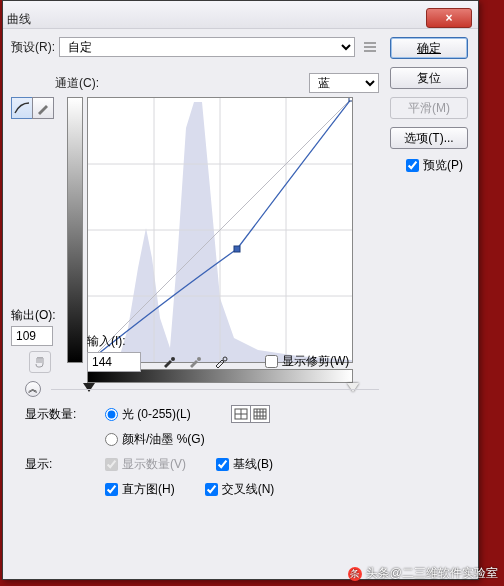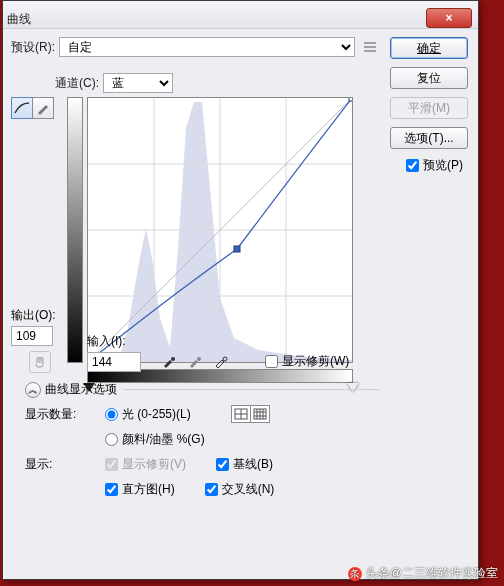--- a/index.html
+++ b/index.html
@@ -9,21 +9,21 @@
   .titlebar .title { flex:1; color:#222; }
   .closebtn { width:46px; height:20px; margin:4px 6px 0 0; background:linear-gradient(#e57b73,#c7382d); border:1px solid #8f2a22; border-radius:3px; display:flex; align-items:center; justify-content:center; color:#fff; font-weight:bold;}
   .body { position:absolute; top:28px; left:0; right:0; bottom:0; }
   .leftpane { position:absolute; left:8px; top:8px; width:368px; }
   .rightpane { position:absolute; right:10px; top:8px; width:78px; }
   .row { display:flex; align-items:center; margin-bottom:6px; }
   .label { color:#222; }
   select, input[type=text] { border:1px solid #a7a7ad; background:#fff; height:20px; padding:0 4px;}
   .preset-select { flex:1; margin-left:4px; }
   .menubtn { width:18px; height:18px; margin-left:6px; border:1px solid transparent; display:flex; align-items:center; justify-content:center;}
-  .channel-row { margin-left:44px; margin-top:16px; margin-bottom:4px;}
+  .channel-row { margin-left:44px; margin-top:16px; margin-bottom:4px;justify-content:space-between;}
   .channel-select { width:70px; margin-left:4px;}
   .btn { width:78px; height:22px; background:linear-gradient(#fdfdfe,#e6e6ec); border:1px solid #8a8a94; border-radius:3px; margin-bottom:8px; display:flex; align-items:center; justify-content:center; cursor:default;}
   .btn.primary { border:1px solid #3b6fb3; box-shadow:0 0 0 1px #9cc1ea inset;text-decoration:underline;}
   .btn.disabled { color:#9b9ba0; border-color:#c3c3c9; background:#efeff3;}
   .chk { display:flex; align-items:center; cursor:default;padding-left:16px;}
   .chk input { margin:0 4px 0 0;}
   
   .curvewrap { position:relative; height:296px; }
   .toolcol { position:absolute; left:0; top:0; width:42px;}
   .toolbtn { width:22px; height:22px; border:1px solid #8a8a94; background:linear-gradient(#fdfdfe,#e6e6ec); display:inline-flex; align-items:center; justify-content:center; margin-right:-1px;}
@@ -165,21 +165,20 @@
             </svg>
           </div>
       </div>
       <label class="chk showclip">
         <input type="checkbox" style="">
           <span>显示修剪(W)</span>
       </label>
 
       <div class="sep-row">
         <div class="circle">︽</div>
-        <span>曲线显示选项</span>
         <div class="line"></div>
       </div>
 
       <div class="opts">
         <div class="r">
           <span style="width:64px">显示数量:</span>
           <label>
               <input type="radio" name="da" checked="" style="">
               <span>光 (0-255)(L)</span>
             </label>
@@ -207,21 +206,21 @@
           <span style="width:64px"></span>
           <label>
               <input type="radio" name="da" style="">
               <span>颜料/油墨 %(G)</span>
             </label>
         </div>
         <div class="r">
           <span style="width:64px">显示:</span>
           <label style="color:#9b9ba0">
               <input type="checkbox" checked="" disabled="" style="">
-              <span>显示修剪(V)</span>
+              <span>显示数量(V)</span>
             </label>
           <label>
               <input type="checkbox" checked="" style="">
               <span>基线(B)</span>
             </label>
         </div>
         <div class="r">
           <span style="width:64px"></span>
           <label>
               <input type="checkbox" checked="" style="">

